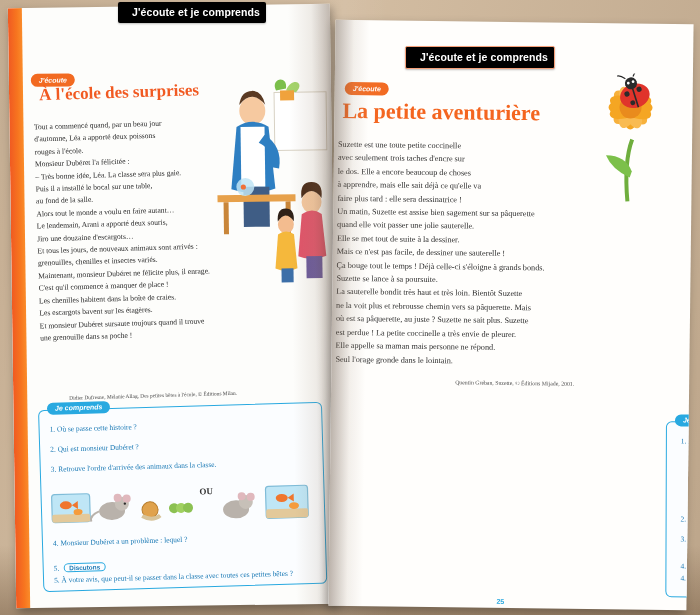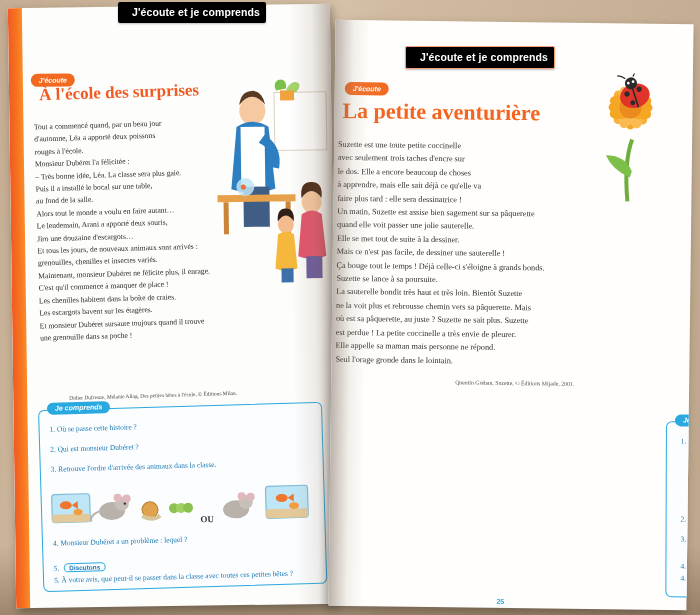--- a/index.html
+++ b/index.html
@@ -298,21 +298,21 @@
         <circle cx="196" cy="29" r="7" fill="#c7c0b8"></circle>
         <circle cx="192" cy="23" r="4" fill="#e0b8bd"></circle>
           <circle cx="201" cy="24" r="4" fill="#e0b8bd"></circle>
 
         <rect x="216" y="14" width="42" height="32" rx="3" fill="#bfe6f6" stroke="#7fbcd8" stroke-width="1.2"></rect>
         <rect x="216" y="37" width="42" height="9" rx="2" fill="#e3c99a"></rect>
         <ellipse cx="232" cy="26" rx="6" ry="4" fill="#f0762e"></ellipse>
           <polygon points="238,26 244,22 244,30" fill="#f0762e"></polygon>
         <ellipse cx="244" cy="34" rx="5" ry="3.4" fill="#f59c3c"></ellipse>
       </svg>
-      <div class="ou-label" style="left:158px; top:108px;">OU</div>
+      <div class="ou-label" style="left:158px; top:80px;">OU</div>
 
       <div class="q blue" style="left:10px; top:128px; width:264px;">4. Monsieur Dubéret a un problème : lequel ?</div>
 
       <div style="position:absolute; left:10px; top:146px; width:268px;">
         <span class="q blue" style="position:relative; left:0; top:0;">5.</span>
         <span class="discutons">Discutons</span>
         <span class="q blue" style="position:relative; display:block; margin-top:1px;">5. À votre avis, que peut-il se passer dans la classe avec toutes ces petites bêtes ?</span>
       </div>
     </div>
   </div>

